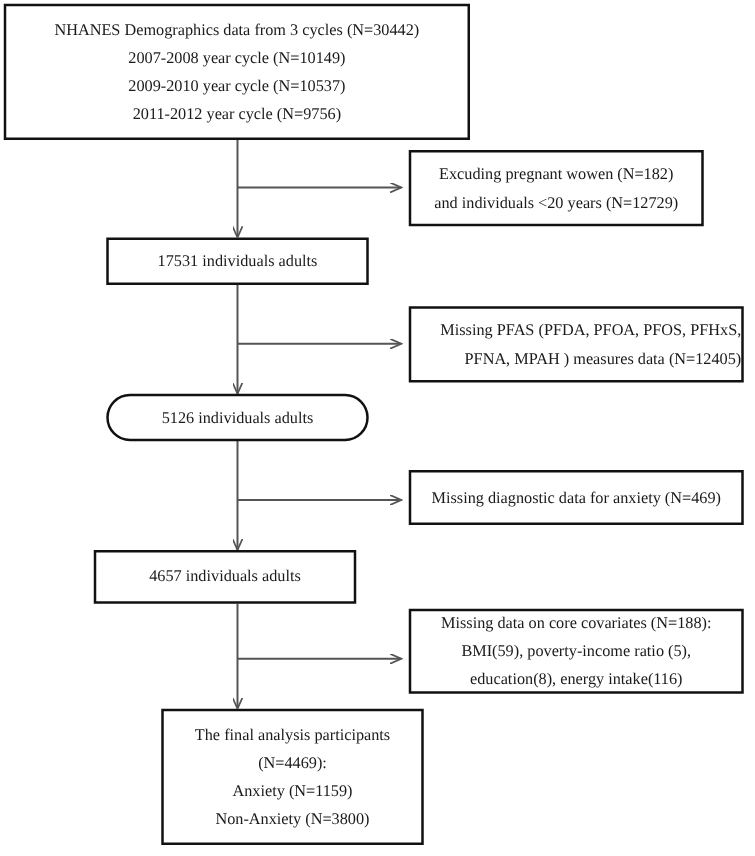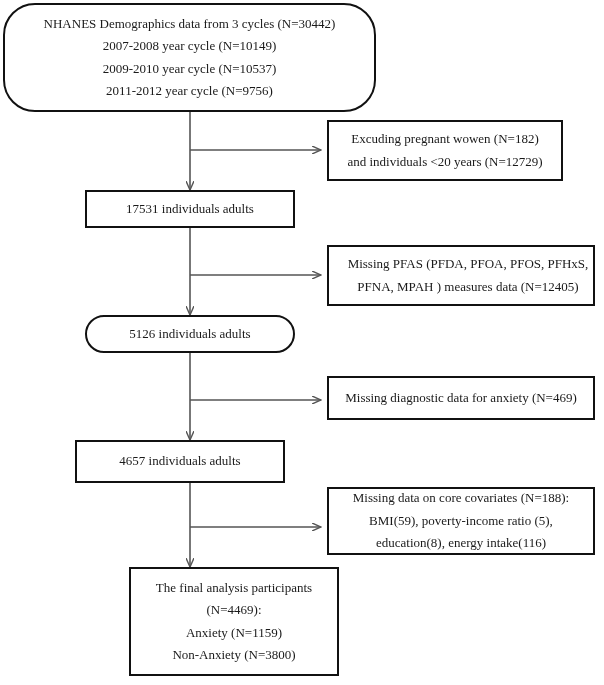--- a/index.html
+++ b/index.html
@@ -63,21 +63,21 @@
       <line x1="190" y1="275" x2="321" y2="275" marker-end="url(#arrowhead)"></line>
 
       <line x1="190" y1="352" x2="190" y2="440" marker-end="url(#arrowhead)"></line>
       <line x1="190" y1="400" x2="321" y2="400" marker-end="url(#arrowhead)"></line>
 
       <line x1="190" y1="482" x2="190" y2="567" marker-end="url(#arrowhead)"></line>
       <line x1="190" y1="527" x2="321" y2="527" marker-end="url(#arrowhead)"></line>
     </g>
   </svg>
 
-  <div class="box" style="left:3px; top:3px; width:373px; height:109px;border-radius:32px;">
+  <div class="box" style="left:3px; top:3px; width:373px; height:109px;">
     <span class="line">NHANES Demographics data from 3 cycles (N=30442)</span>
     <span class="line">2007-2008 year cycle (N=10149)</span>
     <span class="line">2009-2010 year cycle (N=10537)</span>
     <span class="line">2011-2012 year cycle (N=9756)</span>
   </div>
 
   <div class="box" style="left:85px; top:190px; width:210px; height:38px;">
     <span class="line">17531 individuals adults</span>
   </div>
 
@@ -94,21 +94,21 @@
     <span class="line">(N=4469):</span>
     <span class="line">Anxiety (N=1159)</span>
     <span class="line">Non-Anxiety (N=3800)</span>
   </div>
 
   <div class="box" style="left:327px; top:120px; width:236px; height:61px;">
     <span class="line">Excuding pregnant wowen (N=182)</span>
     <span class="line">and individuals &lt;20 years (N=12729)</span>
   </div>
 
-  <div class="box" style="left:327px; top:245px; width:268px; height:61px; align-items:center; padding-left:14px; text-align:left;">
+  <div class="box" style="left:327px; top:245px; width:268px; height:61px; align-items:flex-end; padding-left:14px; text-align:left;">
     <span class="line">Missing PFAS (PFDA, PFOA, PFOS, PFHxS,</span>
     <span class="line">PFNA, MPAH ) measures data (N=12405)</span>
   </div>
 
   <div class="box" style="left:327px; top:376px; width:268px; height:44px;text-align:right;">
     <span class="line">Missing diagnostic data for anxiety (N=469)</span>
   </div>
 
   <div class="box" style="left:327px; top:487px; width:268px; height:68px;">
     <span class="line">Missing data on core covariates (N=188):</span>

